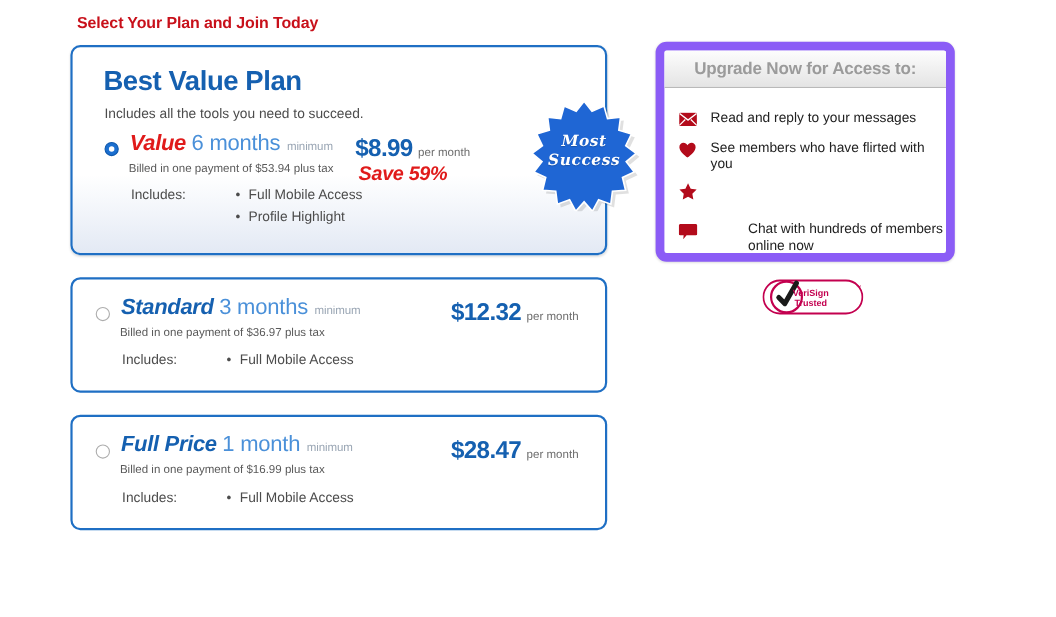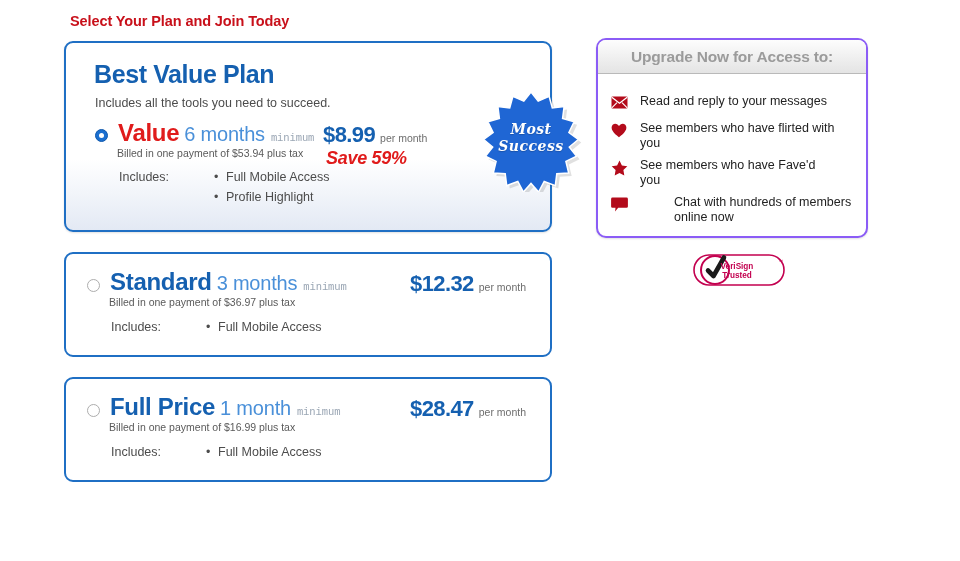--- a/index.html
+++ b/index.html
@@ -56,33 +56,33 @@
     content:"";position:absolute;left:3px;top:3px;
     width:5px;height:5px;border-radius:50%;background:#ffffff;
   }
   .radio.off{
     background:#ffffff;border:1.5px solid #adadad;
   }
 
   
   .plan-line{position:absolute;white-space:nowrap;}
   .plan-name{
-    font-size:24px;font-weight:bold;letter-spacing:-0.3px;
+    font-size:20px;font-weight:bold;letter-spacing:-0.3px;
     vertical-align:baseline;
+    font-style:italic;
   }
   .plan-name.red{color:#e01b1b;}
   .plan-name.blue{color:#1560b0;}
   .plan-term{
     font-size:20px;font-weight:normal;color:#4a90d9;
     letter-spacing:-0.2px;margin-left:5px;
   }
   .plan-min{
     font-size:10.5px;color:#9aa6b4;margin-left:6px;
     letter-spacing:-0.1px;
-    font-family:Liberation Mono, monospace;
   }
   .billed{
     position:absolute;font-size:10.5px;color:#5a5a5a;white-space:nowrap;
   }
 
   
   .price-wrap{position:absolute;white-space:nowrap;}
   .price{
     font-size:22px;font-weight:bold;color:#1560b0;letter-spacing:-0.6px;
   }
@@ -112,21 +112,21 @@
     position:absolute;left:0;top:33px;width:104px;text-align:center;
     color:#ffffff;font-family:"DejaVu Serif",serif;
     font-style:italic;font-weight:bold;font-size:14px;line-height:17px;
     letter-spacing:0.5px;pointer-events:none;
     text-shadow:0 1px 1px rgba(0,0,0,.2);
   }
 
   
   #upgrade-panel{
     position:absolute;left:596px;top:38px;width:272px;height:200px;
-    border:2px solid #8b5cf6;border-radius:10px;background:#ffffff;
+    border:8px solid #8b5cf6;border-radius:10px;background:#ffffff;
     box-sizing:border-box;overflow:hidden;
     box-shadow:0 1px 2px rgba(0,0,0,.12);
   }
   #upgrade-panel-header{
     height:33px;
     background:linear-gradient(to bottom,#fdfdfd 0%,#efefef 55%,#e4e4e4 100%);
     border-bottom:1px solid #b9b9b9;
     display:flex;align-items:center;justify-content:center;
   }
   #upgrade-panel-header .htxt{
@@ -260,21 +260,20 @@
       </div>
       <div class="feature-text">See members who have flirted with you</div>
     </div>
 
     <div class="feature-row" style="top:118px;">
       <div class="feature-icon">
         <svg width="17" height="16" viewBox="0 0 17 16">
             <path d="M8.5 0.6 L10.9 5.5 L16.3 6.3 L12.4 10.1 L13.3 15.4 L8.5 12.9 L3.7 15.4 L4.6 10.1 L0.7 6.3 L6.1 5.5 Z" fill="#b30b1b"></path>
           </svg>
       </div>
-      <div class="feature-text">See members who have Fave'd you</div>
     </div>
 
     <div class="feature-row" style="top:155px;justify-content:space-between;">
       <div class="feature-icon">
         <svg width="17" height="15" viewBox="0 0 17 15">
             <path d="M1.5 0.6 H15.5 A1.4 1.4 0 0 1 16.9 2 V9.4 A1.4 1.4 0 0 1 15.5 10.8 H7.2 L4.1 14.4 L4.5 10.8 H1.5 A1.4 1.4 0 0 1 0.1 9.4 V2 A1.4 1.4 0 0 1 1.5 0.6 Z" fill="#b30b1b"></path>
           </svg>
       </div>
       <div class="feature-text">Chat with hundreds of members online now</div>
     </div>

